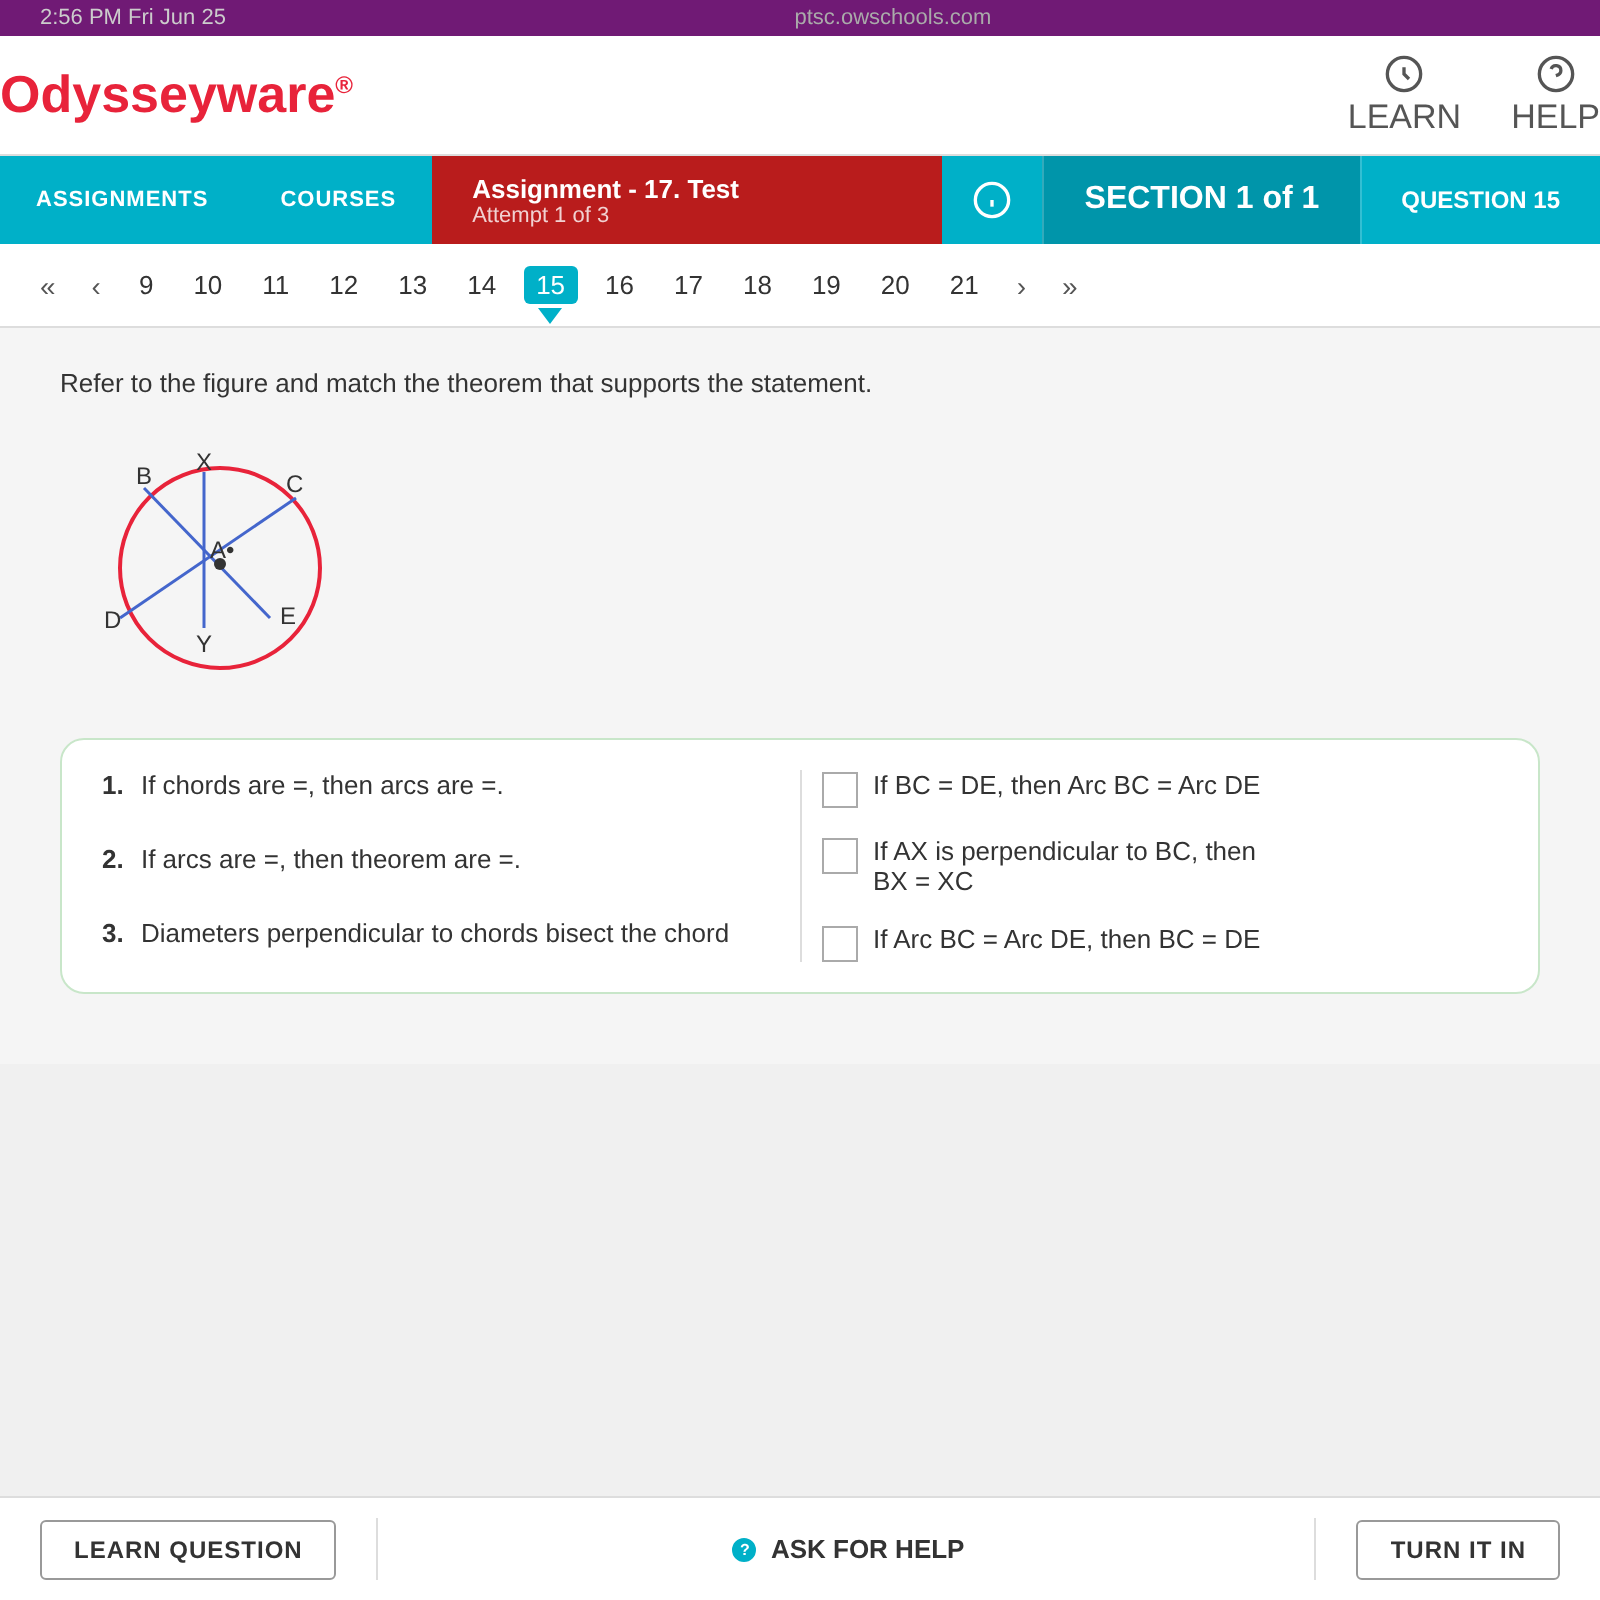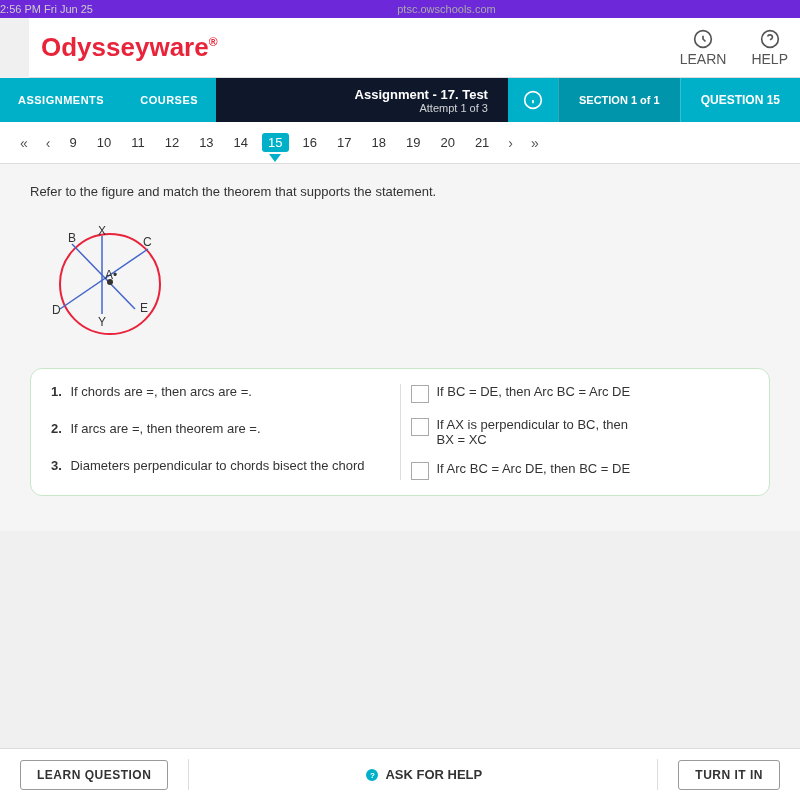--- a/index.html
+++ b/index.html
@@ -1,48 +1,47 @@
 <!DOCTYPE html>
 <html><head>
   <meta charset="utf-8">
   <style>
     * { margin: 0; padding: 0; box-sizing: border-box; }
     body { width: 800px; height: 800px; font-family: Arial, sans-serif; background: #f0f0f0; overflow: hidden; }
 
     
     .status-bar {
-      background: #6d28d9;
+      background: #701a75;
       color: #ccc;
       font-size: 11px;
-      padding: 3px 0;
+      padding: 3px 20px;
       display: flex;
       justify-content: space-between;
       align-items: center;
     }
     .status-bar-center { flex: 1; text-align: center; font-size: 11px; color: #aaa; }
 
     
     .top-nav {
       background: white;
       display: flex;
       align-items: center;
-      padding: 8px 12px;
+      padding: 8px 0;
       border-bottom: 1px solid #ddd;
       height: 60px;
-      margin-left: 29px;
     }
     .logo {
       font-size: 26px;
       font-weight: bold;
       color: #e8233a;
       flex: 1;
     }
     .logo sup { font-size: 12px; color: #e8233a; }
     .nav-icons { display: flex; gap: 25px; align-items: center; }
-    .nav-icon-item { display: flex; flex-direction: column; align-items: center; font-size: 14px; color: #555; cursor: pointer; }
+    .nav-icon-item { display: flex; flex-direction: column; align-items: center; font-size: 17px; color: #555; cursor: pointer; }
     .nav-icon-item svg { margin-bottom: 2px; }
 
     
     .assignment-bar {
       background: #00b0c8;
       display: flex;
       align-items: center;
       padding: 0 0;
       height: 44px;
     }
@@ -51,44 +50,43 @@
       border: none;
       color: white;
       font-size: 11px;
       font-weight: bold;
       padding: 0 18px;
       height: 100%;
       cursor: pointer;
       letter-spacing: 0.5px;
     }
     .assign-title-section {
-      background: #0f172a;
+      background: #b91c1c;
       height: 100%;
       display: flex;
       flex-direction: column;
       justify-content: center;
       padding: 16px 20px;
       flex: 1;
-      align-items: flex-end;
     }
     .assign-title { color: white; font-size: 13px; font-weight: bold; }
     .assign-subtitle { color: rgba(255,255,255,0.8); font-size: 11px; }
     .assign-info-btn {
       background: transparent;
       border: none;
       color: white;
       padding: 0 15px;
       cursor: pointer;
       height: 100%;
       display: flex; align-items: center;
     }
     .section-label {
       background: #0095aa;
       color: white;
-      font-size: 11px;
+      font-size: 16px;
       font-weight: bold;
       padding: 0 20px;
       height: 100%;
       display: flex; align-items: center;
       border-left: 1px solid rgba(255,255,255,0.2);
     }
     .question-label {
       background: #00b0c8;
       color: white;
       font-size: 12px;

